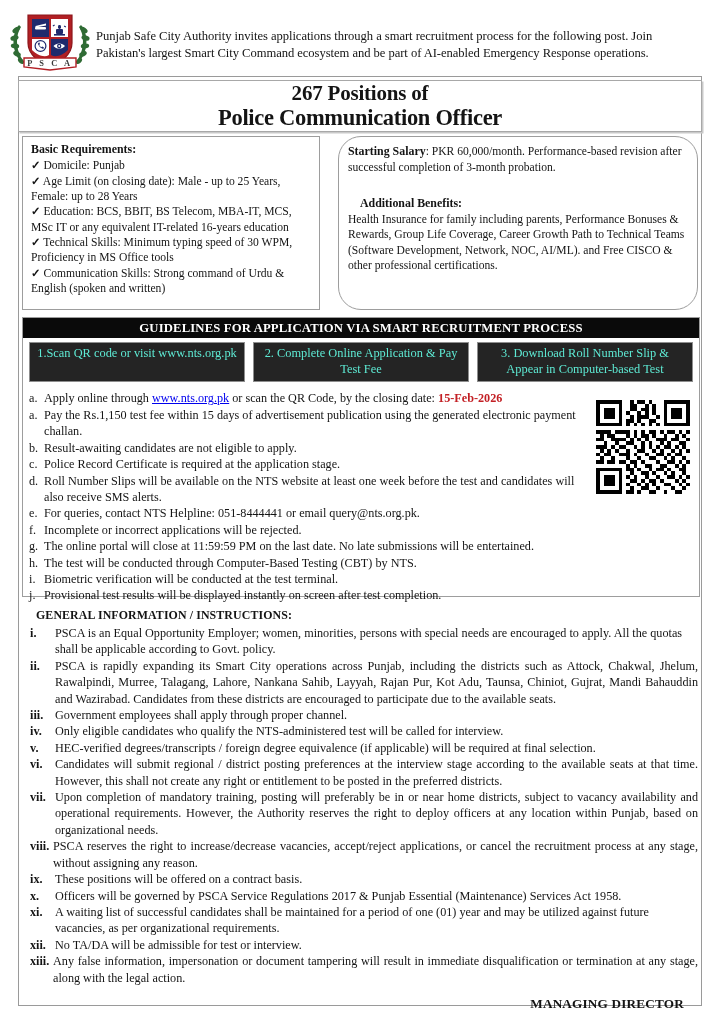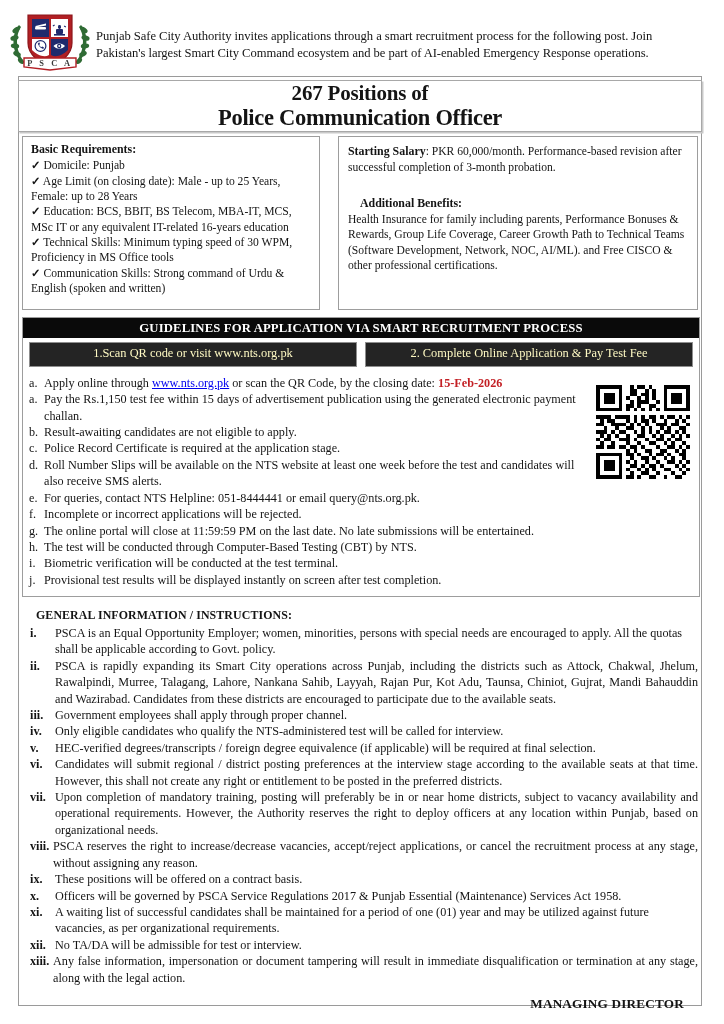--- a/index.html
+++ b/index.html
@@ -114,20 +114,21 @@
     font-size: 11.6px;
     line-height: 1.325;
   }
   .req-box.left {
     width: 298px;
     margin-right: 18px;
   }
   .req-box.right {
     width: 360px;
     padding: 7px 9px 4px 9px;
+    border-radius: 23px;
   }
   .req-head {
     font-weight: bold;
     font-size: 11.9px;
     display: block;
     margin-bottom: 0.5px;
   }
   .req-item {
     display: block;
     text-indent: 0;
@@ -167,21 +168,21 @@
     line-height: 1.12;
   }
   .steps {
     display: flex;
     justify-content: space-between;
     padding: 4px 6px 4px 6px;
     gap: 8px;
   }
   .step {
     background: #242424;
-    color: #fef9c3;
+    color: #5eead4;
     border: 1px solid #8e8e8e;
     box-sizing: border-box;
     text-align: center;
     font-size: 12.4px;
     line-height: 1.26;
     padding: 3px 4px 4px 4px;
     flex: 1 1 0;
   }
   .steps-body {
     position: relative;
@@ -366,20 +367,21 @@
       <span class="benefit-body">Health Insurance for family including parents, Performance Bonuses &amp; Rewards, Group Life Coverage, Career Growth Path to Technical Teams (Software Development, Network, NOC, AI/ML). and Free CISCO &amp; other professional certifications.</span>
     </div>
   </div>
 
   <div class="guidelines">
     <div class="guidelines-bar">GUIDELINES FOR APPLICATION VIA SMART RECRUITMENT PROCESS</div>
 
     <div class="steps">
       <div class="step">1.Scan QR code or visit www.nts.org.pk</div>
       <div class="step">2. Complete Online Application &amp; Pay Test Fee</div>
+      <div class="step">3. Download Roll Number Slip &amp; Appear in Computer-based Test</div>
     </div>
 
     <div class="steps-body">
       <div class="glist">
 
         <div class="gitem">
           <span class="gmark">a.</span>
           <span class="gtext"><span>Apply online through </span><a class="link" href="#">www.nts.org.pk</a><span> or scan the QR Code, by the closing date: </span><span class="red-date">15-Feb-2026</span></span>
         </div>
 

